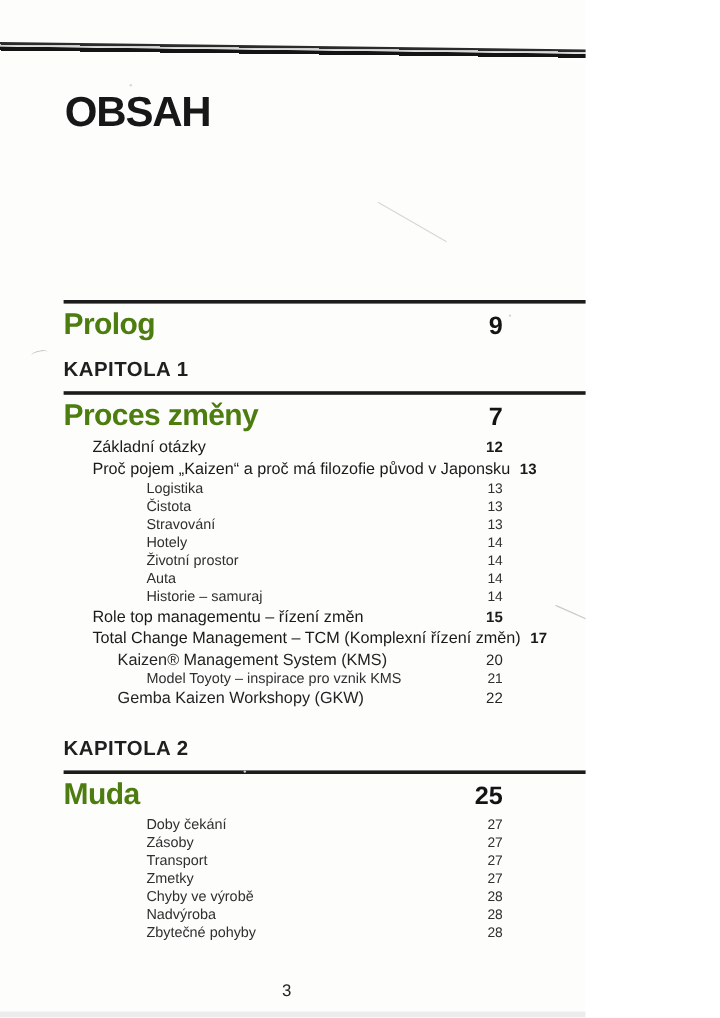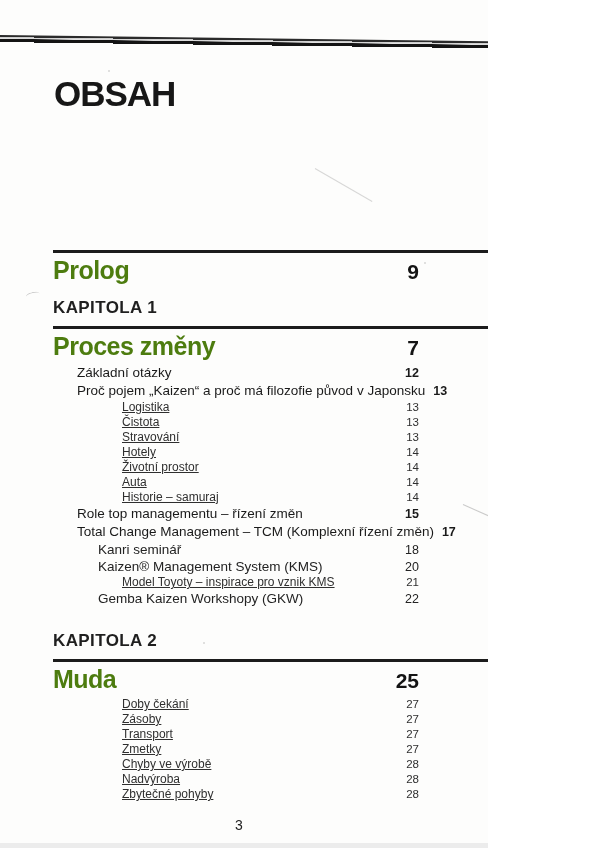--- a/index.html
+++ b/index.html
@@ -47,21 +47,21 @@
 
   .sub1{margin-left:77px;}
   .sub1 .label{font-size:13.5px;font-weight:400;line-height:18px;color:#1a1a1a;}
   .sub1 .num{font-size:12.5px;font-weight:700;color:#1a1a1a;}
 
   .sub2{margin-left:98px;}
   .sub2 .label{font-size:13.5px;font-weight:400;line-height:17px;color:#232323;}
   .sub2 .num{font-size:12.5px;font-weight:400;color:#232323;}
 
   .sub3{margin-left:122px;}
-  .sub3 .label{font-size:12px;font-weight:400;line-height:15px;color:#2f2f2f;text-decoration:underline;}
+  .sub3 .label{font-size:12px;font-weight:400;line-height:15px;color:#2f2f2f;}
   .sub3 .num{font-size:11.5px;font-weight:400;color:#2f2f2f;}
 
   .footer{
     position:absolute;left:0;right:0;top:817px;text-align:center;
     font-size:14px;color:#222;transform:translateX(-5px);
   }
   
   .scratch{position:absolute;background:#c9c9c9;height:1px;opacity:.75;transform-origin:left center;}
   .scratch-a{left:315px;top:168px;width:66px;transform:rotate(30deg);}
   .scratch-b{left:463px;top:504px;width:31px;transform:rotate(24deg);background:#b8b8b8;}
@@ -137,24 +137,20 @@
   </div>
       <div class="row sub1">
     <span class="label">Role top managementu – řízení změn</span>
     <span class="num">15</span>
   </div>
       <div class="row sub1">
     <span class="label">Total Change Management – TCM (Komplexní řízení změn)</span>
     <span class="num">17</span>
   </div>
       <div class="row sub2">
-    <span class="label">Kanri seminář</span>
-    <span class="num">18</span>
-  </div>
-      <div class="row sub2">
     <span class="label">Kaizen® Management System (KMS)</span>
     <span class="num">20</span>
   </div>
       <div class="row sub3">
     <span class="label">Model Toyoty – inspirace pro vznik KMS</span>
     <span class="num">21</span>
   </div>
       <div class="row sub2">
     <span class="label">Gemba Kaizen Workshopy (GKW)</span>
     <span class="num">22</span>

